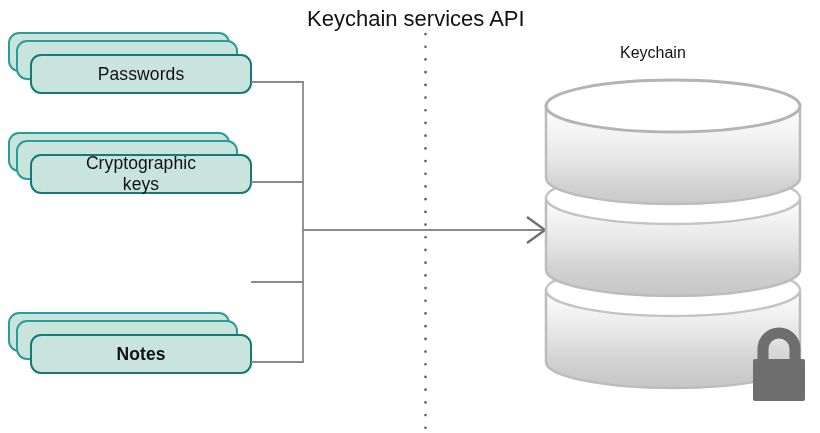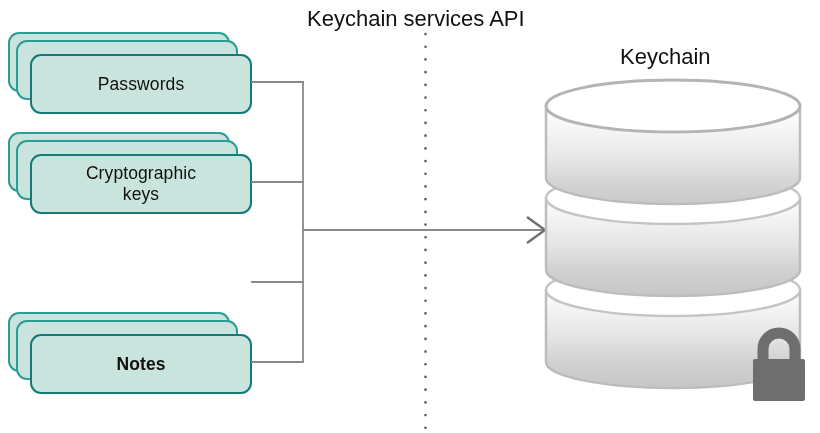--- a/index.html
+++ b/index.html
@@ -21,21 +21,21 @@
   
   .card-stack {
     position: absolute;
     width: 246px;
     height: 78px;
   }
   .card-layer {
     position: absolute;
     box-sizing: border-box;
     width: 222px;
-    height: 60px;
+    height: 40px;
     border-radius: 11px;
     background: #c9e4dd;
     border: 2px solid #2a9d96;
   }
   .card-layer.back2 { left: 0px;  top: 0px;  }
   .card-layer.back1 { left: 8px;  top: 8px;  }
   .card-layer.front {
     left: 22px;
     top: 22px;
     border-color: #147a77;
@@ -67,21 +67,21 @@
   .api-label {
     position: absolute;
     font-size: 22px;
     color: #111111;
     white-space: nowrap;
   }
 
   
   .keychain-label {
     position: absolute;
-    font-size: 22px;
+    font-size: 16px;
     color: #111111;
     white-space: nowrap;
   }
 
   
   .cylinder-svg {
     position: absolute;
     left: 538px;
     top: 70px;
     width: 270px;

